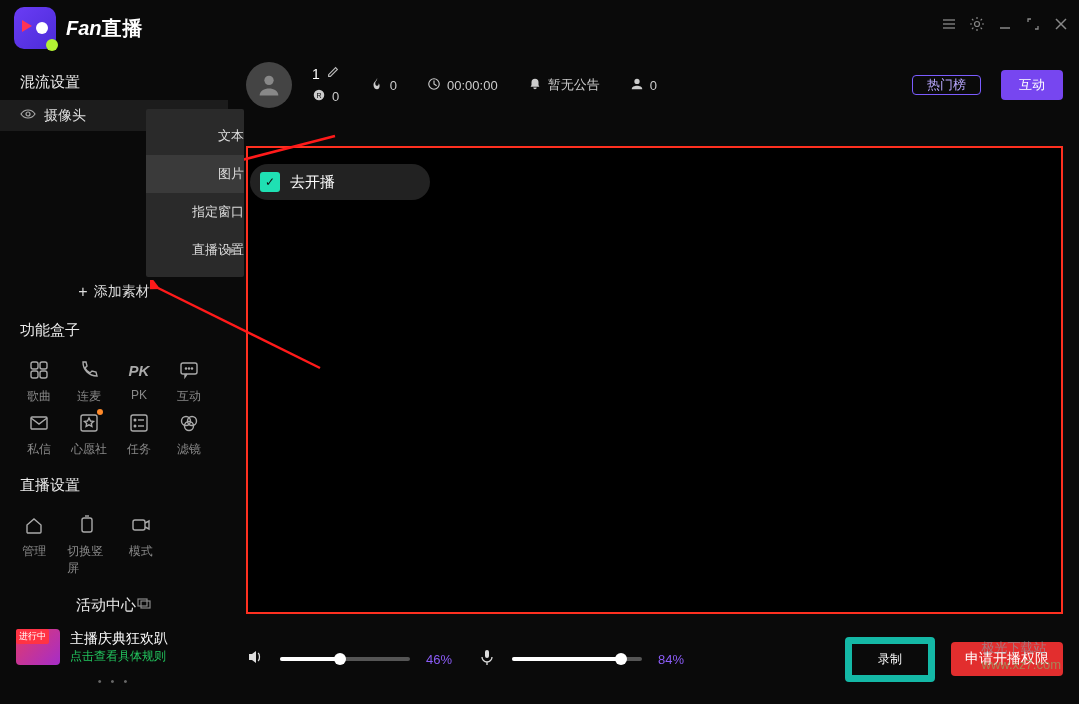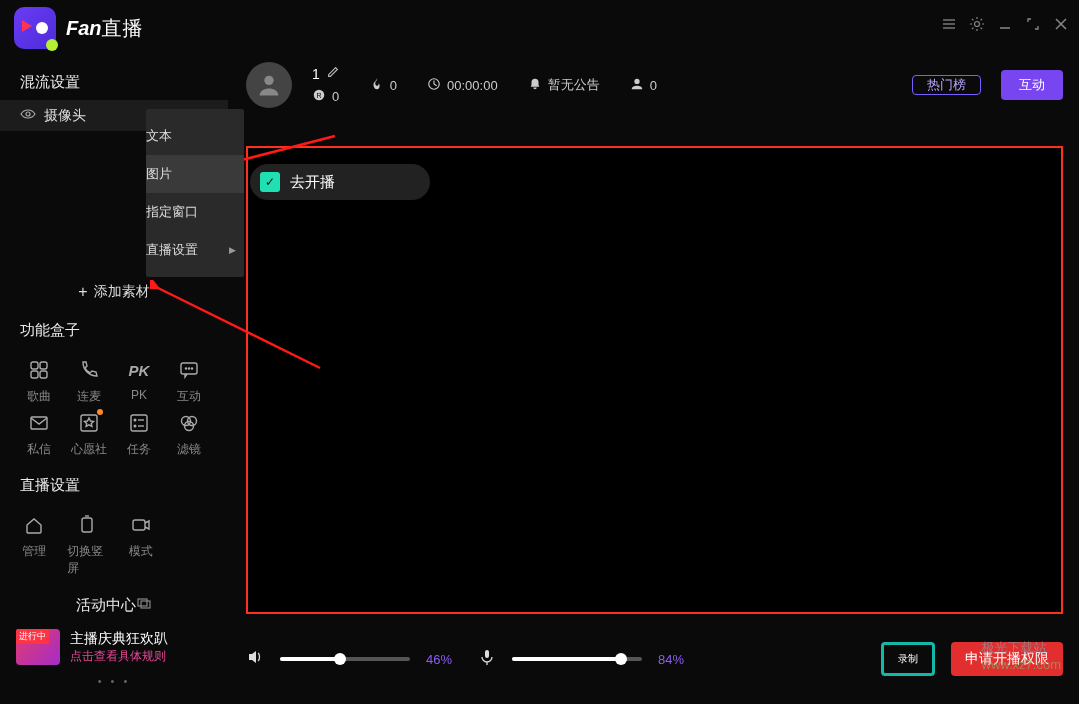--- a/index.html
+++ b/index.html
@@ -6,42 +6,42 @@
 body { background: #0a0a0a; color: #fff; width: 1079px; height: 704px; overflow: hidden; position: relative; }
 .titlebar { height: 48px; display: flex; align-items: center; justify-content: flex-end; padding: 0 10px; gap: 12px; }
 .titlebar-icon { color: #888; cursor: pointer; width: 16px; height: 16px; display: flex; align-items: center; justify-content: center; }
 .logo-area { position: absolute; top: 7px; left: 14px; display: flex; align-items: center; gap: 10px; }
 .logo-box { width: 42px; height: 42px; background: linear-gradient(135deg,#6a3cf5,#4c2cd8); border-radius: 10px; position: relative; }
 .logo-box::before { content: ""; position: absolute; left: 8px; top: 13px; border-left: 10px solid #ff3355; border-top: 6px solid transparent; border-bottom: 6px solid transparent; }
 .logo-box::after { content: ""; position: absolute; right: 8px; top: 15px; width: 12px; height: 12px; background: #fff; border-radius: 50%; }
 .logo-dot { position: absolute; right: -2px; bottom: -2px; width: 12px; height: 12px; background: #b3f233; border-radius: 50%; }
 .logo-text { display: flex; flex-direction: row; line-height: 1; }
 .logo-text .fan { font-size: 20px; font-weight: 700; font-style: italic; }
-.logo-text .cn { font-size: 20px; font-weight: 400; letter-spacing: 1px; }
+.logo-text .cn { font-size: 20px; font-weight: 700; letter-spacing: 1px; }
 .sidebar { position: absolute; left: 0; top: 55px; width: 228px; bottom: 14px; padding: 10px 0; }
 .sidebar-heading { color: #eaeaea; font-size: 15px; padding: 8px 20px; font-weight: 500; }
 .camera-item { display: flex; align-items: center; gap: 8px; padding: 6px 20px; background: #1c1c1c; color: #ddd; font-size: 14px; }
 .add-material { display: flex; align-items: center; justify-content: center; gap: 6px; padding: 12px 0; color: #ddd; font-size: 14px; cursor: pointer; }
 .plus { font-size: 16px; }
 .grid8 { display: grid; grid-template-columns: repeat(4, 1fr); gap: 6px 0; padding: 10px 14px; }
 .grid3 { display: grid; grid-template-columns: repeat(4, 1fr); padding: 10px 14px; gap: 13px; }
 .tool-item { display: flex; flex-direction: column; align-items: center; gap: 6px; color: #888; font-size: 12px; cursor: pointer; }
 .tool-icon { width: 24px; height: 24px; display: flex; align-items: center; justify-content: center; color: #aaa; position: relative; }
 .tool-icon.pk { font-style: italic; font-weight: 700; font-size: 15px; }
 .orange-dot { position: absolute; top: -2px; right: -2px; width: 6px; height: 6px; background: #ff8a2a; border-radius: 50%; }
 .heading-row { display: flex; justify-content: center; align-items: center; padding: 8px 8px; }
 .activity-row { display: flex; align-items: center; gap: 10px; padding: 6px 16px; }
 .activity-thumb { width: 44px; height: 36px; background: linear-gradient(135deg,#e33b6a,#a52dc9); border-radius: 4px; position: relative; }
 .badge-jxz { position: absolute; top: 0; left: 0; background: #ff3344; color: #fff; font-size: 9px; padding: 1px 3px; border-radius: 2px; }
 .activity-title { font-size: 14px; color: #fff; }
-.activity-sub { font-size: 12px; color: #ec4899; }
+.activity-sub { font-size: 12px; color: #22c55e; }
 .pager-dots { text-align: center; color: #666; font-size: 11px; letter-spacing: 3px; padding-top: 4px; }
 
 .context-menu { position: absolute; left: 146px; top: 109px; width: 98px; background: #2a2a2a; border-radius: 2px; padding: 8px 0; z-index: 20; }
-.context-item { padding: 10px 0; text-align: left; color: #ddd; font-size: 13px; cursor: pointer; position: relative; }
+.context-item { padding: 10px 0; text-align: right; color: #ddd; font-size: 13px; cursor: pointer; position: relative; }
 .context-item.highlight { background: #3a3a3a; }
 .context-item .chev { position: absolute; right: 8px; top: 50%; transform: translateY(-50%); font-size: 9px; color: #999; }
 
 .header { position: absolute; left: 246px; top: 55px; right: 16px; height: 60px; display: flex; align-items: center; gap: 20px; }
 .avatar { width: 46px; height: 46px; border-radius: 50%; background: #444; display: flex; align-items: center; justify-content: center; }
 .avatar svg { width: 28px; height: 28px; }
 .user-col { display: flex; flex-direction: column; gap: 6px; }
 .user-top { display: flex; align-items: center; gap: 6px; font-size: 14px; }
 .stat-row { display: flex; align-items: center; gap: 6px; color: #ccc; font-size: 13px; }
 .stats { display: flex; align-items: center; gap: 30px; color: #ccc; margin-left: 10px; }
@@ -50,21 +50,21 @@
 .btn-purple { background: #7746f0; color: #fff; border: none; padding: 6px 18px; border-radius: 4px; font-size: 13px; cursor: pointer; }
 .stage { position: absolute; left: 246px; top: 146px; right: 16px; bottom: 90px; border: 2px solid #ff3020; background: #000; }
 .go-live { position: absolute; left: 250px; top: 164px; height: 36px; width: 180px; background: #222; border-radius: 18px; display: flex; align-items: center; gap: 10px; padding-left: 10px; color: #fafafa; font-size: 15px; }
 .go-live-icon { width: 20px; height: 20px; background: #1fe0b3; border-radius: 3px; display: flex; align-items: center; justify-content: center; color: #111; font-size: 12px; }
 
 .bottombar { position: absolute; left: 246px; right: 16px; bottom: 20px; height: 50px; display: flex; align-items: center; gap: 16px; }
 .slider { flex: 0 0 130px; height: 4px; background: #555; border-radius: 2px; position: relative; }
 .slider-fill { height: 100%; background: #fff; border-radius: 2px; }
 .slider-thumb { position: absolute; top: -4px; width: 12px; height: 12px; background: #fff; border-radius: 50%; }
 .pct { font-size: 13px; color: #8b5cf6; min-width: 36px; }
-.btn-record { border: 3px solid #14b8a6; background: transparent; color: #fff; padding: 7px 14px; border-radius: 4px; font-size: 10px; cursor: pointer; }
+.btn-record { border: 7px solid #14b8a6; background: transparent; color: #fff; padding: 7px 26px; border-radius: 4px; font-size: 12px; cursor: pointer; }
 .btn-apply { background: #e22e2e; color: #fff; border: none; padding: 8px 14px; border-radius: 4px; font-size: 14px; cursor: pointer; }
 
 .arrow { position: absolute; pointer-events: none; }
 .watermark { position: absolute; right: 18px; bottom: 30px; font-size: 13px; color: rgba(120,190,200,0.5); text-align: left; line-height: 1.3; }
 .watermark .url { color: rgba(120,200,120,0.55); }
 </style>
 </head>
 <body>
 
 <div class="logo-area">

